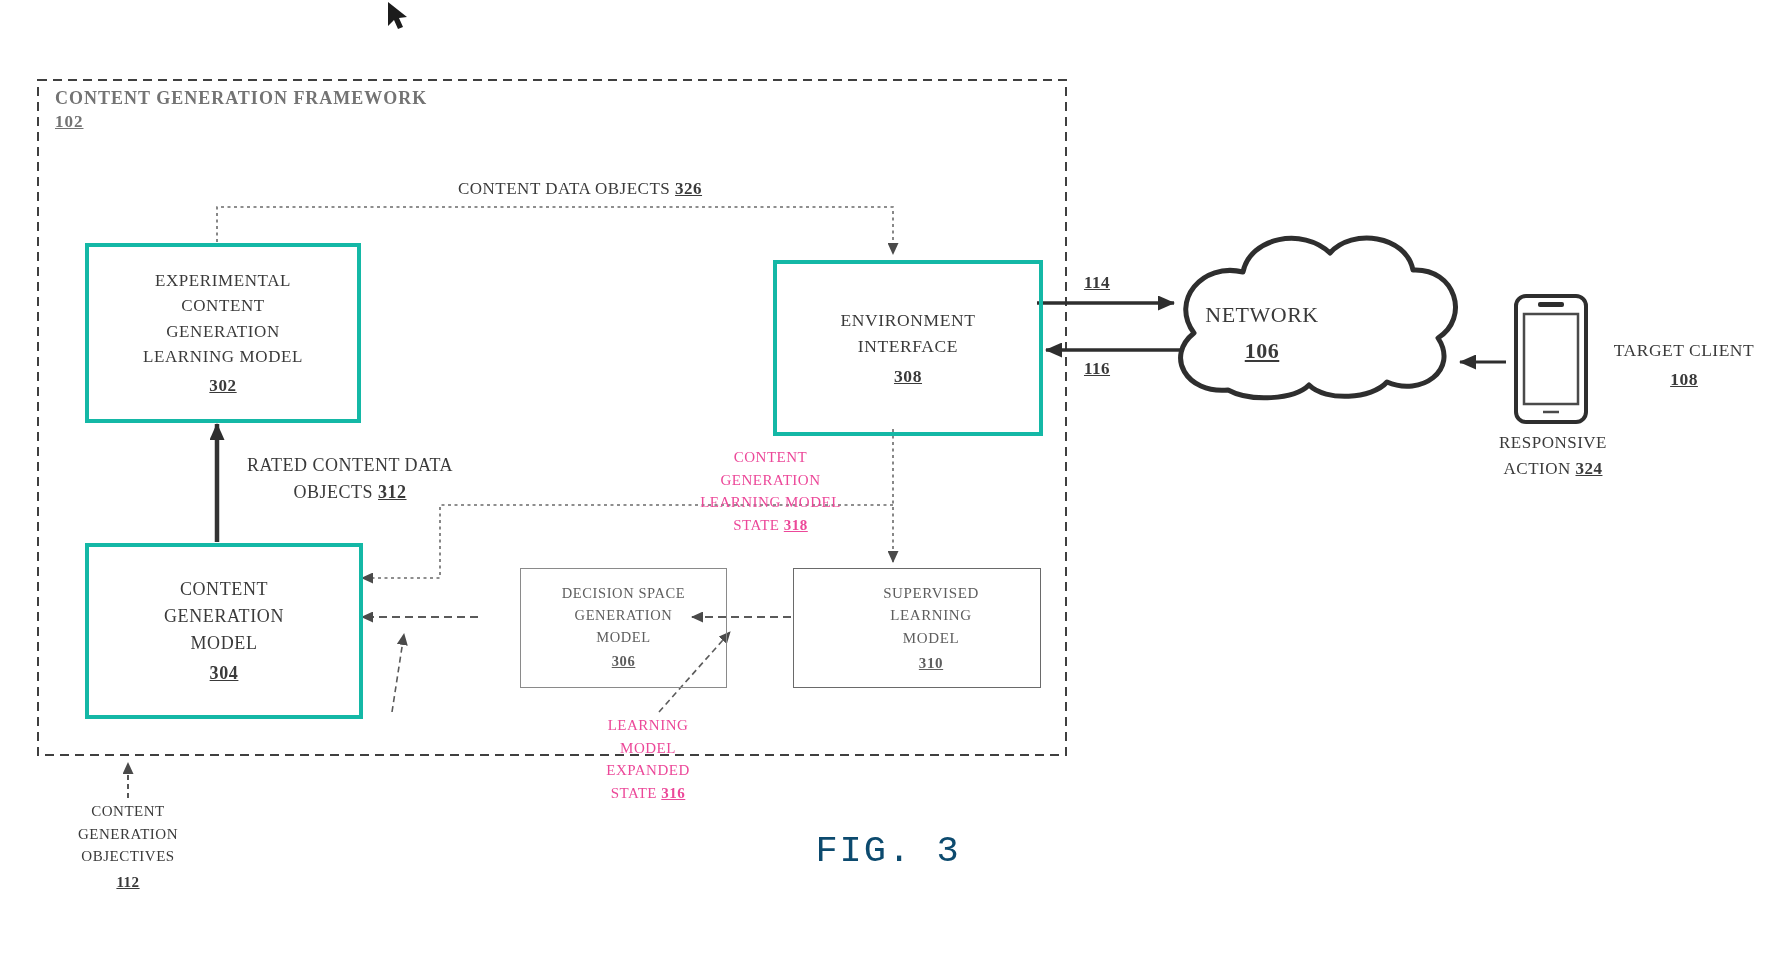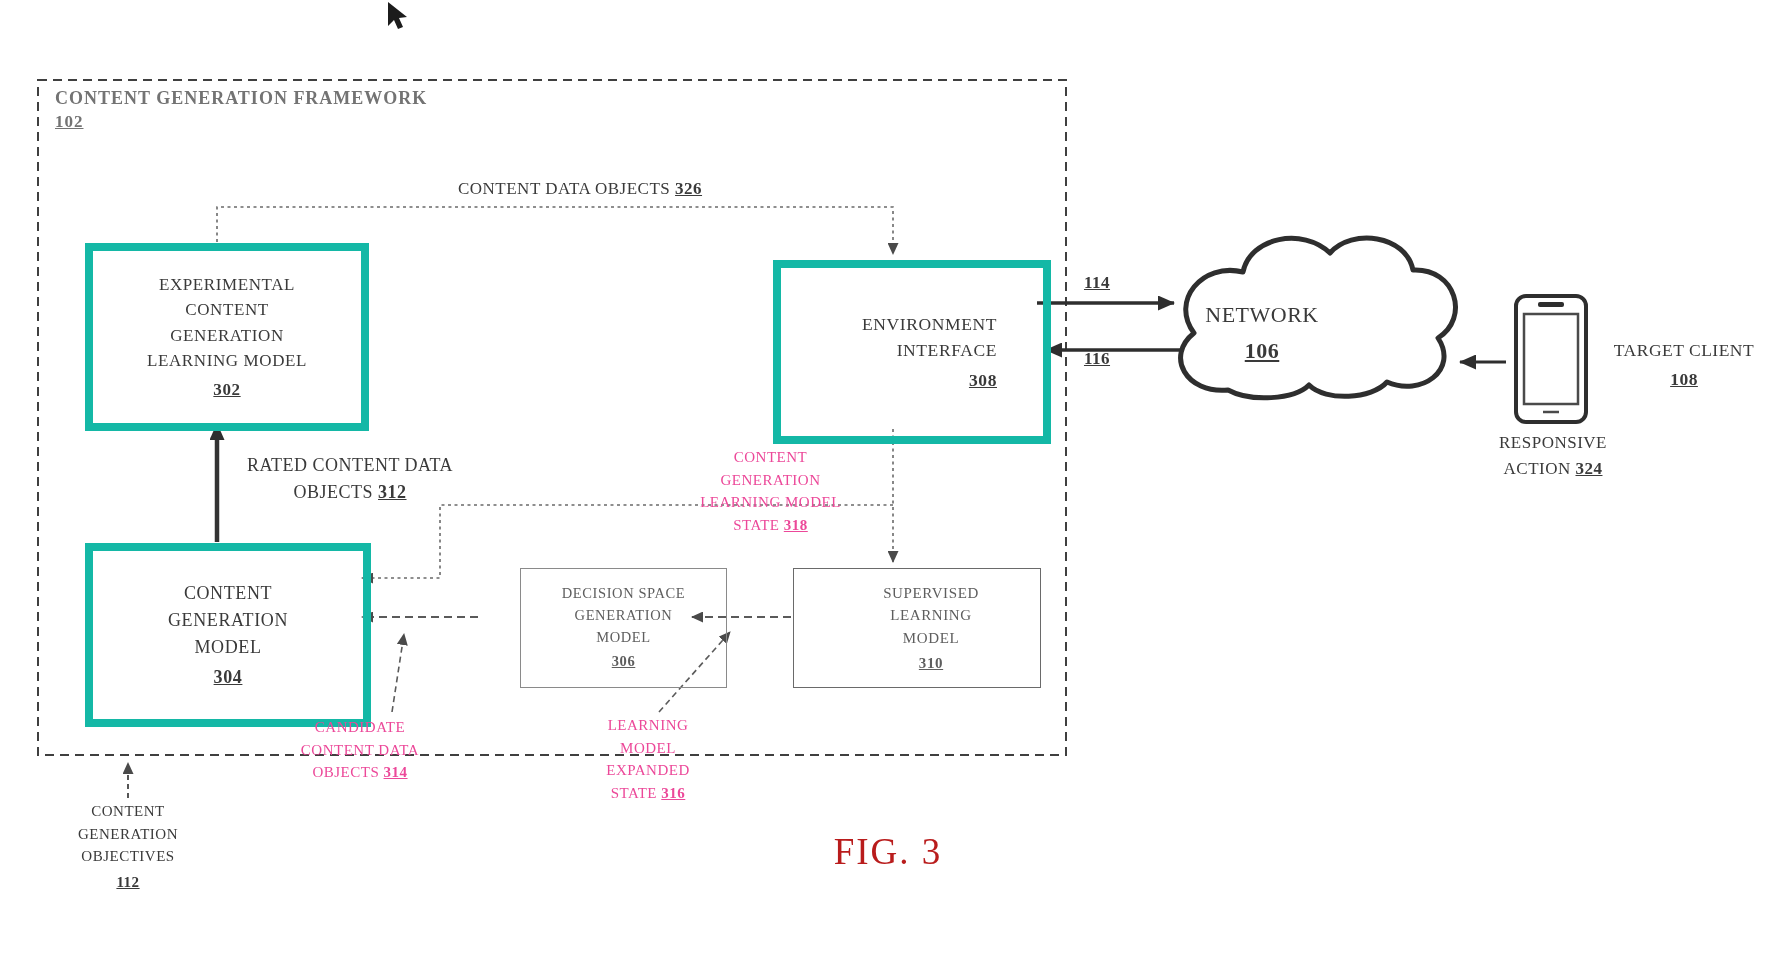--- a/index.html
+++ b/index.html
@@ -2,34 +2,34 @@
 <html><head>
 <meta charset="utf-8">
 <style>
   html,body{margin:0;padding:0;background:#fff;}
   .canvas{
     position:relative;width:1779px;height:980px;background:#ffffff;overflow:hidden;
     font-family:"Liberation Serif","DejaVu Serif",serif;color:#3a3a3a;
   }
   svg.overlay{position:absolute;left:0;top:0;pointer-events:none;}
   .box{
-    position:absolute;border:8px solid #14b8a6;background:transparent;
+    position:absolute;border:4px solid #14b8a6;background:transparent;
     display:flex;align-items:center;justify-content:center;text-align:center;
     letter-spacing:.6px;line-height:1.5;
   }
   .box.light{border:1.5px solid #8a8a8a;color:#5e5e5e;}
   .box-inner{margin:0 auto;}
   .ref{font-weight:700;text-decoration:underline;}
   .ref.block{display:block;margin-top:3px;}
   .lbl{position:absolute;text-align:center;letter-spacing:.5px;line-height:1.5;}
   .faint{color:#ec4899;}
   .nowrap{white-space:nowrap;}
   .fw-title{position:absolute;letter-spacing:1px;font-weight:700;font-size:18px;color:#737373;}
   .fw-title .ref{font-size:17px;}
-  .fig-caption{position:absolute;font-size:37px;letter-spacing:2px;color:#b91c1c;}
+  .fig-caption{position:absolute;font-size:37px;letter-spacing:2px;color:#0c4a6e;font-family:Liberation Mono, monospace;}
   .num-lbl{font-weight:700;font-size:17px;}
 </style>
 </head>
 <body>
 
 <div class="canvas">
 
   <svg class="overlay" width="1779" height="980" viewBox="0 0 1779 980">
     <defs>
       <marker id="arr" markerUnits="userSpaceOnUse" markerWidth="13" markerHeight="11" refX="11" refY="5.5" orient="auto">
@@ -91,21 +91,21 @@
     <span class="ref block">102</span>
   </div>
 
   <div class="box" style="left:85px;top:243px;width:268px;height:172px;font-size:17px;">
     <div class="box-inner" style="width:160px;">
       <span>EXPERIMENTAL CONTENT GENERATION LEARNING MODEL</span>
       <span class="ref block">302</span>
     </div>
   </div>
 
-  <div class="box" style="left:773px;top:260px;width:262px;height:168px;font-size:17.5px;text-align:right;">
+  <div class="box" style="left:773px;top:260px;width:262px;height:168px;font-size:17.5px;">
     <div class="box-inner" style="width:170px;">
       <span>ENVIRONMENT INTERFACE</span>
       <span class="ref block">308</span>
     </div>
   </div>
 
   <div class="box" style="left:85px;top:543px;width:270px;height:168px;font-size:18px;">
     <div class="box-inner" style="width:185px;">
       <span>CONTENT GENERATION MODEL</span>
       <span class="ref block">304</span>
@@ -142,38 +142,34 @@
   </div>
 
   <div class="lbl nowrap" style="left:420px;top:176px;width:320px;font-size:17px;">
     <span>CONTENT DATA OBJECTS</span>
     <span class="ref">326</span>
   </div>
 
   <div class="lbl num-lbl" style="left:1072px;top:270px;width:50px;">
     <span class="ref">114</span>
   </div>
-  <div class="lbl num-lbl" style="left:1072px;top:346px;width:50px;">
+  <div class="lbl num-lbl" style="left:1072px;top:356px;width:50px;">
     <span class="ref">116</span>
   </div>
 
   <div class="lbl" style="left:235px;top:452px;width:230px;font-size:18px;">
     <span>RATED CONTENT DATA OBJECTS</span>
     <span class="ref">312</span>
   </div>
 
   <div class="lbl faint" style="left:688px;top:446px;width:165px;font-size:15px;">
     <span>CONTENT GENERATION LEARNING MODEL STATE</span>
     <span class="ref">318</span>
   </div>
 
-  <div class="lbl faint" style="left:300px;top:716px;width:120px;font-size:15px;">
-    <span>CANDIDATE CONTENT DATA OBJECTS</span>
-    <span class="ref">314</span>
-  </div>
 
   <div class="lbl faint" style="left:598px;top:714px;width:100px;font-size:15px;">
     <span>LEARNING MODEL EXPANDED STATE</span>
     <span class="ref">316</span>
   </div>
 
   <div class="lbl" style="left:68px;top:800px;width:120px;font-size:15px;">
     <span>CONTENT GENERATION OBJECTIVES</span>
     <span class="ref block">112</span>
   </div>

